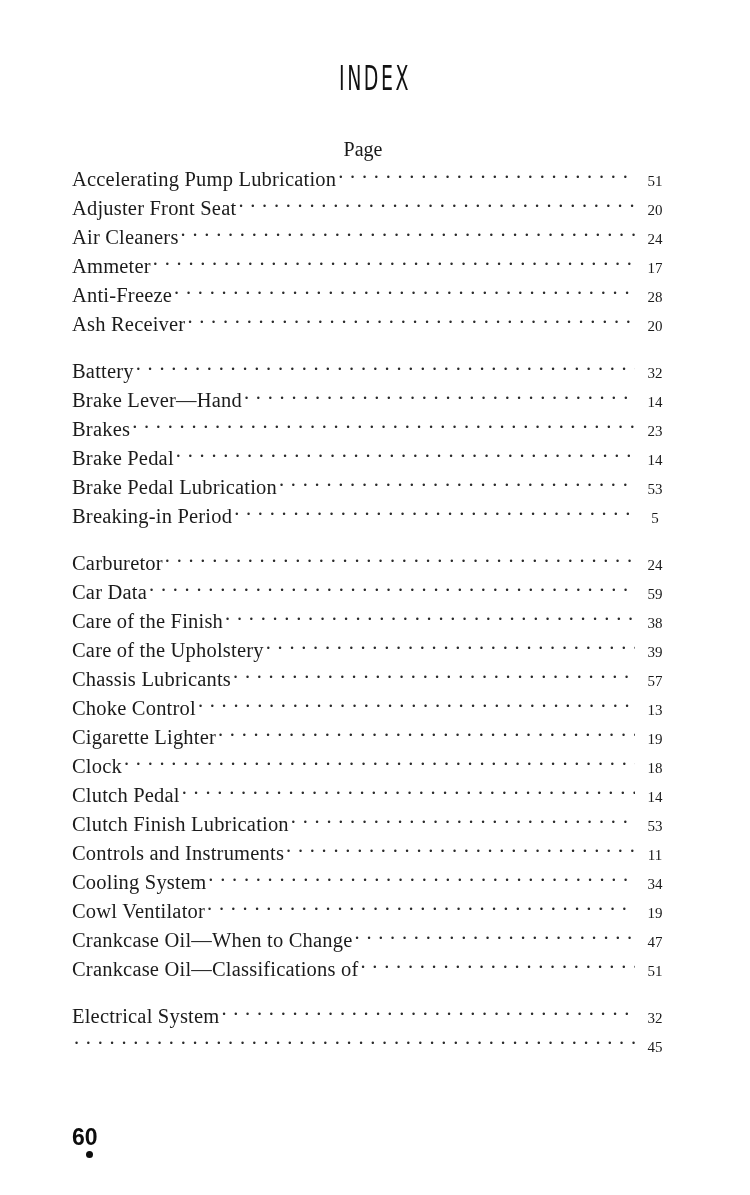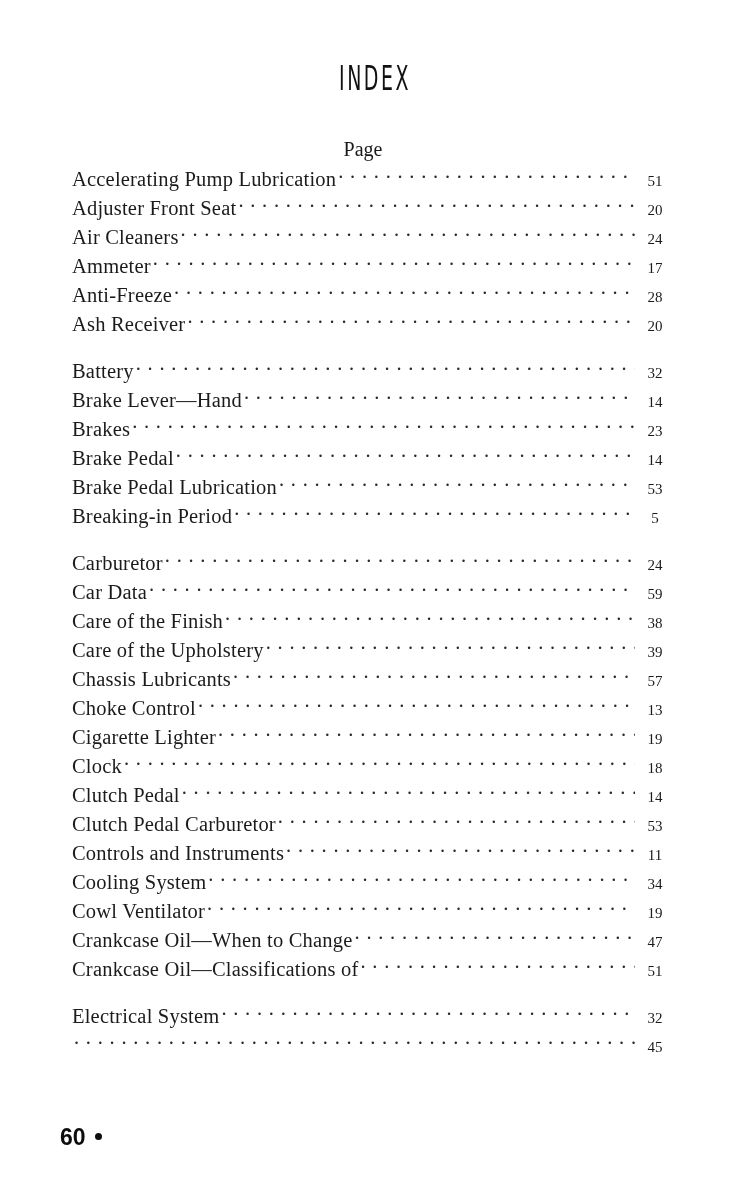--- a/index.html
+++ b/index.html
@@ -103,28 +103,29 @@
   .entry-page {
     flex: 0 0 34px;
     text-align: center;
     font-size: 15px;
     color: #1b1b1b;
   }
 
   
   .footer {
     position: absolute;
-    left: 60px;
+    left: 72px;
     top: 1124px;
     display: flex;
     align-items: center;
     font-family: "Liberation Sans", sans-serif;
     font-size: 23px;
     font-weight: bold;
     color: #0d0d0d;
+    flex-direction: column;
   }
   .footer-dot {
     display: inline-block;
     width: 7px;
     height: 7px;
     border-radius: 50%;
     background: #0d0d0d;
     margin-left: 9px;
     margin-bottom: 2px;
   }
@@ -243,21 +244,21 @@
           <span class="entry-label">Clock</span>
           <span class="entry-leader"></span>
           <span class="entry-page">18</span>
         </div>
         <div class="entry">
           <span class="entry-label">Clutch Pedal</span>
           <span class="entry-leader"></span>
           <span class="entry-page">14</span>
         </div>
         <div class="entry">
-          <span class="entry-label">Clutch Pedal Carburetor</span>
+          <span class="entry-label">Clutch Finish Lubrication</span>
           <span class="entry-leader"></span>
           <span class="entry-page">53</span>
         </div>
         <div class="entry">
           <span class="entry-label">Controls and Instruments</span>
           <span class="entry-leader"></span>
           <span class="entry-page">11</span>
         </div>
         <div class="entry">
           <span class="entry-label">Cooling System</span>

